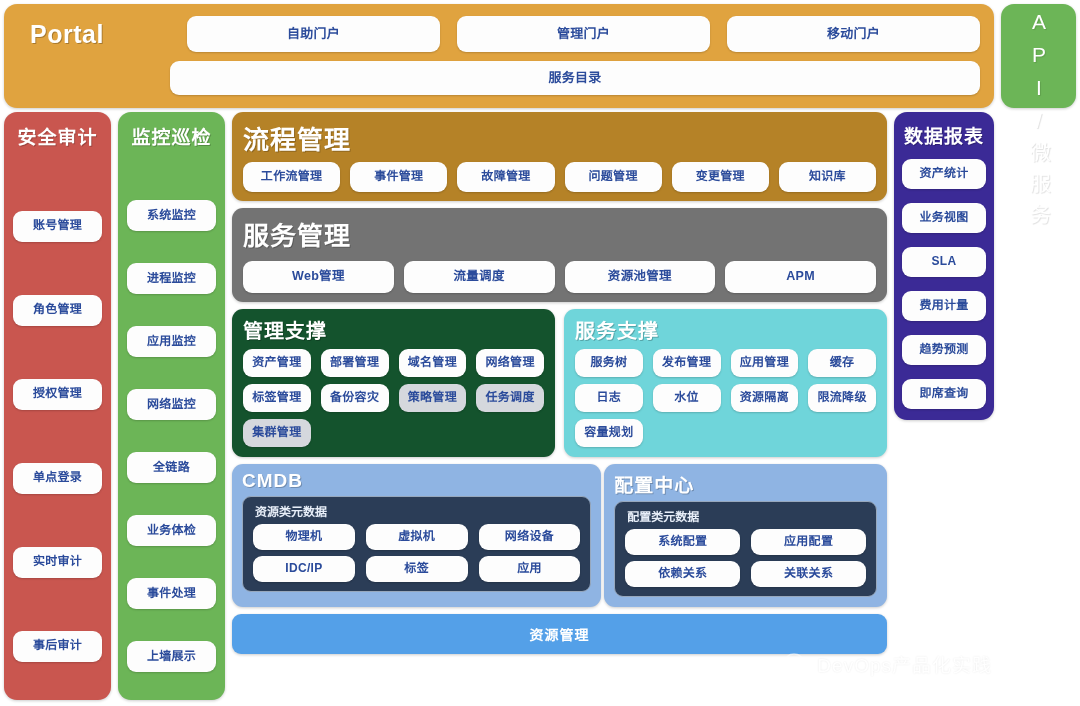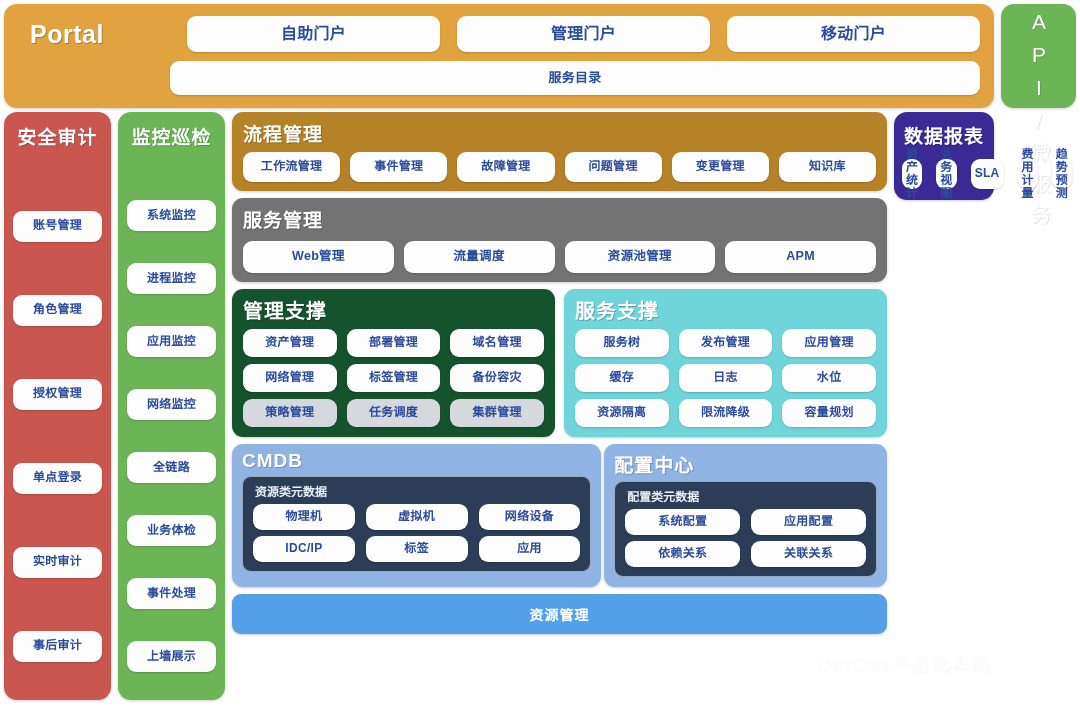--- a/index.html
+++ b/index.html
@@ -29,21 +29,21 @@
     justify-content: center;
     text-align: center;
     line-height: 1.1;
     box-shadow: 0 1px 2px rgba(0,0,0,0.18);
     letter-spacing: 0.3px;
     padding: 2px 4px;
   }
   .pill.muted { background: #d5d8dd; }
 
   .panel-title {
-    font-size: 19px;
+    font-size: 26px;
     font-weight: bold;
     color: #ffffff;
     text-shadow: 1px 1px 0 rgba(0,0,0,0.22);
     letter-spacing: 1px;
     white-space: nowrap;
   }
 
   
   .toprow {
     display: flex;
@@ -60,21 +60,21 @@
     padding: 12px 14px;
     gap: 9px;
     box-shadow: 0 1px 3px rgba(0,0,0,0.2);
   }
   .portal-top { display: flex; align-items: center; gap: 17px; height: 36px; }
   #portal-logo {
     font-size: 25px; font-weight: bold; color: #fff;
     text-shadow: 1px 1px 0 rgba(0,0,0,0.25);
     width: 152px; padding-left: 12px; letter-spacing: 0.5px;
   }
-  .portal-top .pill { flex: 1; height: 36px; font-size: 16px; }
+  .portal-top .pill { flex: 1; height: 36px; font-size: 13px; }
   .portal-bottom { display: flex; padding: 0 0 0 152px; }
   .portal-bottom .pill { flex: 1; height: 34px; font-size: 13px; }
 
   
   #openapi {
     width: 75px;
     background: #6cb557;
     border-radius: 13px;
     display: flex;
     align-items: center;
@@ -151,21 +151,21 @@
     flex: 1;
     border-radius: 11px;
     padding: 6px 11px 10px 11px;
     box-shadow: 0 1px 3px rgba(0,0,0,0.2);
   }
   #mgmt-support { background: #14532d; }
   #svc-support  { background: #6fd5da; }
   .support .panel-title { font-size: 20px; margin-bottom: 5px; }
   .support .grid {
     display: grid;
-    grid-template-columns: repeat(3, 1fr);
+    grid-template-columns: repeat(4, 1fr);
     gap: 7px 10px;
   }
   .support .pill { height: 28px; font-size: 12px; }
 
   
   .dbrow { display: flex; gap: 3px; }
   .db {
     border-radius: 11px;
     padding: 6px 10px 10px 10px;
     background: #8fb4e3;
@@ -215,21 +215,21 @@
     display: flex;
     flex-direction: column;
     align-items: center;
     padding: 9px 8px 11px 8px;
     box-shadow: 0 1px 3px rgba(0,0,0,0.2);
     align-self: flex-start;
   }
   #data-report .panel-title { font-size: 19px; margin-bottom: 10px; font-family: Liberation Mono, monospace; }
   #data-report .items {
     width: 100%;
-    display: flex; flex-direction: row;
+    display: flex; flex-direction: column;
     gap: 14px;
   }
   #data-report .pill { height: 30px; font-size: 12px; }
 
   
   #watermark {
     position: absolute;
     right: 88px; bottom: 29px;
     display: flex; align-items: center; gap: 7px;
     opacity: 0.55;

